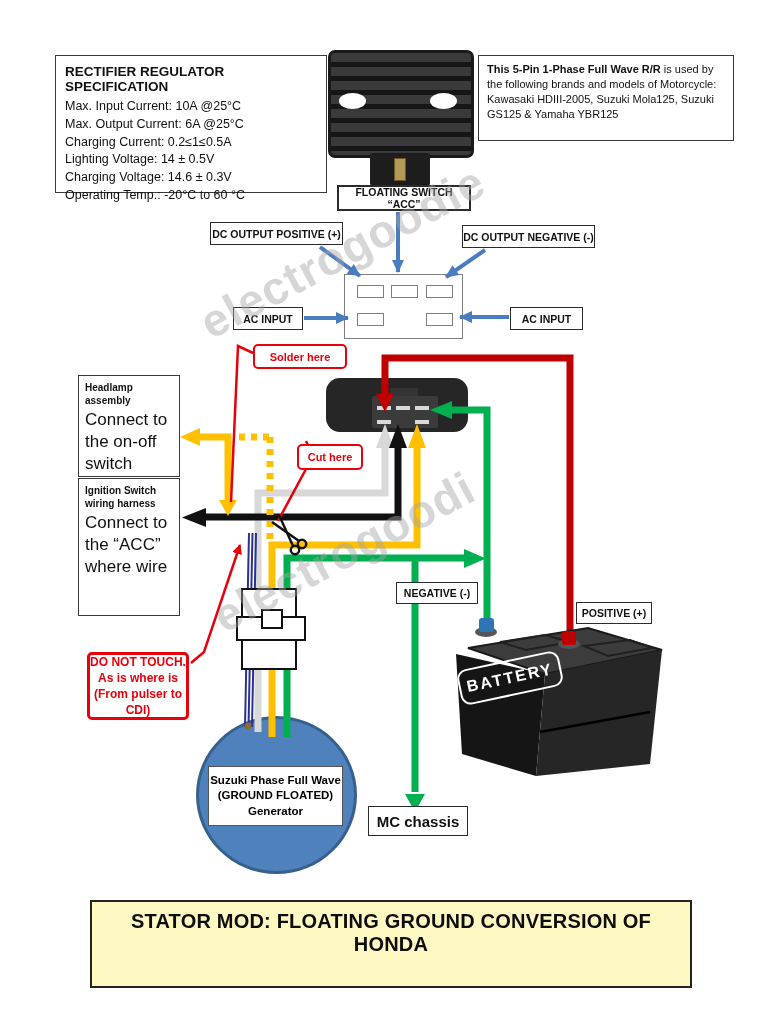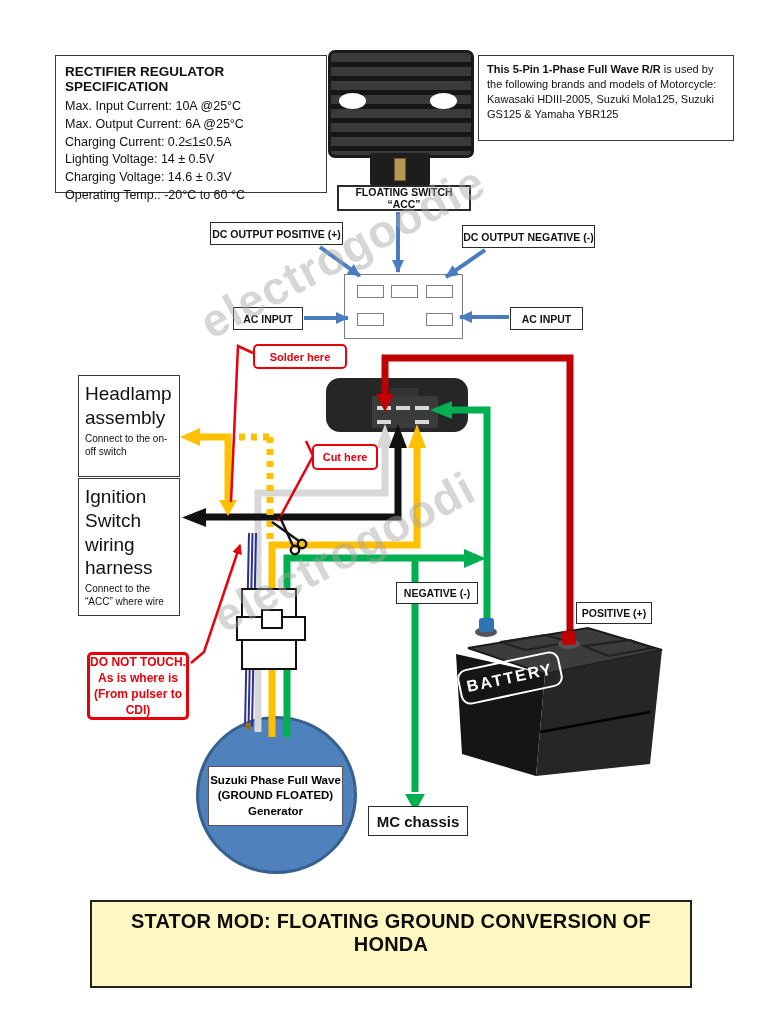--- a/index.html
+++ b/index.html
@@ -5,22 +5,22 @@
   html,body{margin:0;padding:0;background:#fff;}
   body{font-family:"Liberation Sans",sans-serif;}
   #stage{position:relative;width:768px;height:1024px;background:#fff;overflow:hidden;}
   .abs{position:absolute;}
   .lbl{position:absolute;background:#fff;border:2px solid #2b2b2b;display:flex;align-items:center;justify-content:center;font-weight:bold;font-size:10.5px;color:#111;text-align:center;z-index:20;}
   .lbl.thin{border-width:1.5px;}
   .redbox{position:absolute;background:#fff;border:2.5px solid #e8000a;border-radius:5px;color:#e8000a;font-weight:bold;font-size:11px;display:flex;align-items:center;justify-content:center;text-align:center;z-index:22;}
   .textbox{position:absolute;background:#fff;border:1.5px solid #3a3a3a;color:#111;z-index:20;}
   .spec-title{font-weight:bold;font-size:13.5px;margin-bottom:4px;}
   .spec-line{font-size:12.5px;line-height:1.42;}
-  .side-title{font-weight:normal;font-size:19px;line-height:1.25;}
-  .side-body{font-size:10px;line-height:1.3;margin-top:2px;}
+  .side-title{font-weight:bold;font-size:10px;line-height:1.25;}
+  .side-body{font-size:17px;line-height:1.3;margin-top:2px;}
   .watermark{position:absolute;color:rgba(165,165,165,0.45);font-weight:bold;font-size:46px;letter-spacing:1px;transform:rotate(-28deg);z-index:30;pointer-events:none;white-space:nowrap;}
   svg{position:absolute;left:0;top:0;z-index:10;}
   
   #rr-photo{left:328px;top:50px;width:140px;height:102px;background:repeating-linear-gradient(180deg,#3a3a3a 0 9px,#161616 9px 14px);border:3px solid #1a1a1a;border-radius:7px;z-index:6;}
   .rr-hole{position:absolute;width:27px;height:16px;background:#fff;border-radius:50%;top:40px;}
   #rr-tab{left:370px;top:153px;width:60px;height:33px;background:#1d1d1d;border-radius:3px;z-index:6;}
   #rr-pin{left:394px;top:158px;width:10px;height:21px;background:#b59a55;border:1px solid #6d5a2c;z-index:7;}
   
   #pinbox{left:344px;top:274px;width:117px;height:63px;background:#fff;border:1.5px solid #7f7f7f;z-index:8;}
   .pin{position:absolute;width:25px;height:11px;background:#fff;border:1.5px solid #7f7f7f;}
@@ -92,21 +92,21 @@
   <div class="textbox" style="left:78px;top:375px;width:88px;height:88px;padding:6px;">
     <div class="side-title">Headlamp assembly</div>
     <div class="side-body">Connect to the on-off switch</div>
   </div>
   <div class="textbox" style="left:78px;top:478px;width:88px;height:124px;padding:6px;">
     <div class="side-title">Ignition Switch wiring harness</div>
     <div class="side-body">Connect to the “ACC” where wire</div>
   </div>
 
   <div class="redbox" style="left:253px;top:344px;width:90px;height:21px;">Solder here</div>
-  <div class="redbox" style="left:312px;top:444px;width:62px;height:22px;">Cut here</div>
+  <div class="redbox" style="left:297px;top:444px;width:62px;height:22px;">Cut here</div>
   <div class="redbox" style="left:87px;top:652px;width:96px;height:62px;flex-direction:column;font-size:12px;line-height:1.35;border-width:3px;">
     <div>DO NOT TOUCH.</div>
     <div>As is where is</div>
     <div>(From pulser to</div>
     <div>CDI)</div>
   </div>
 
   <div id="generator" class="abs"></div>
 
   <svg width="768" height="1024" viewBox="0 0 768 1024">

